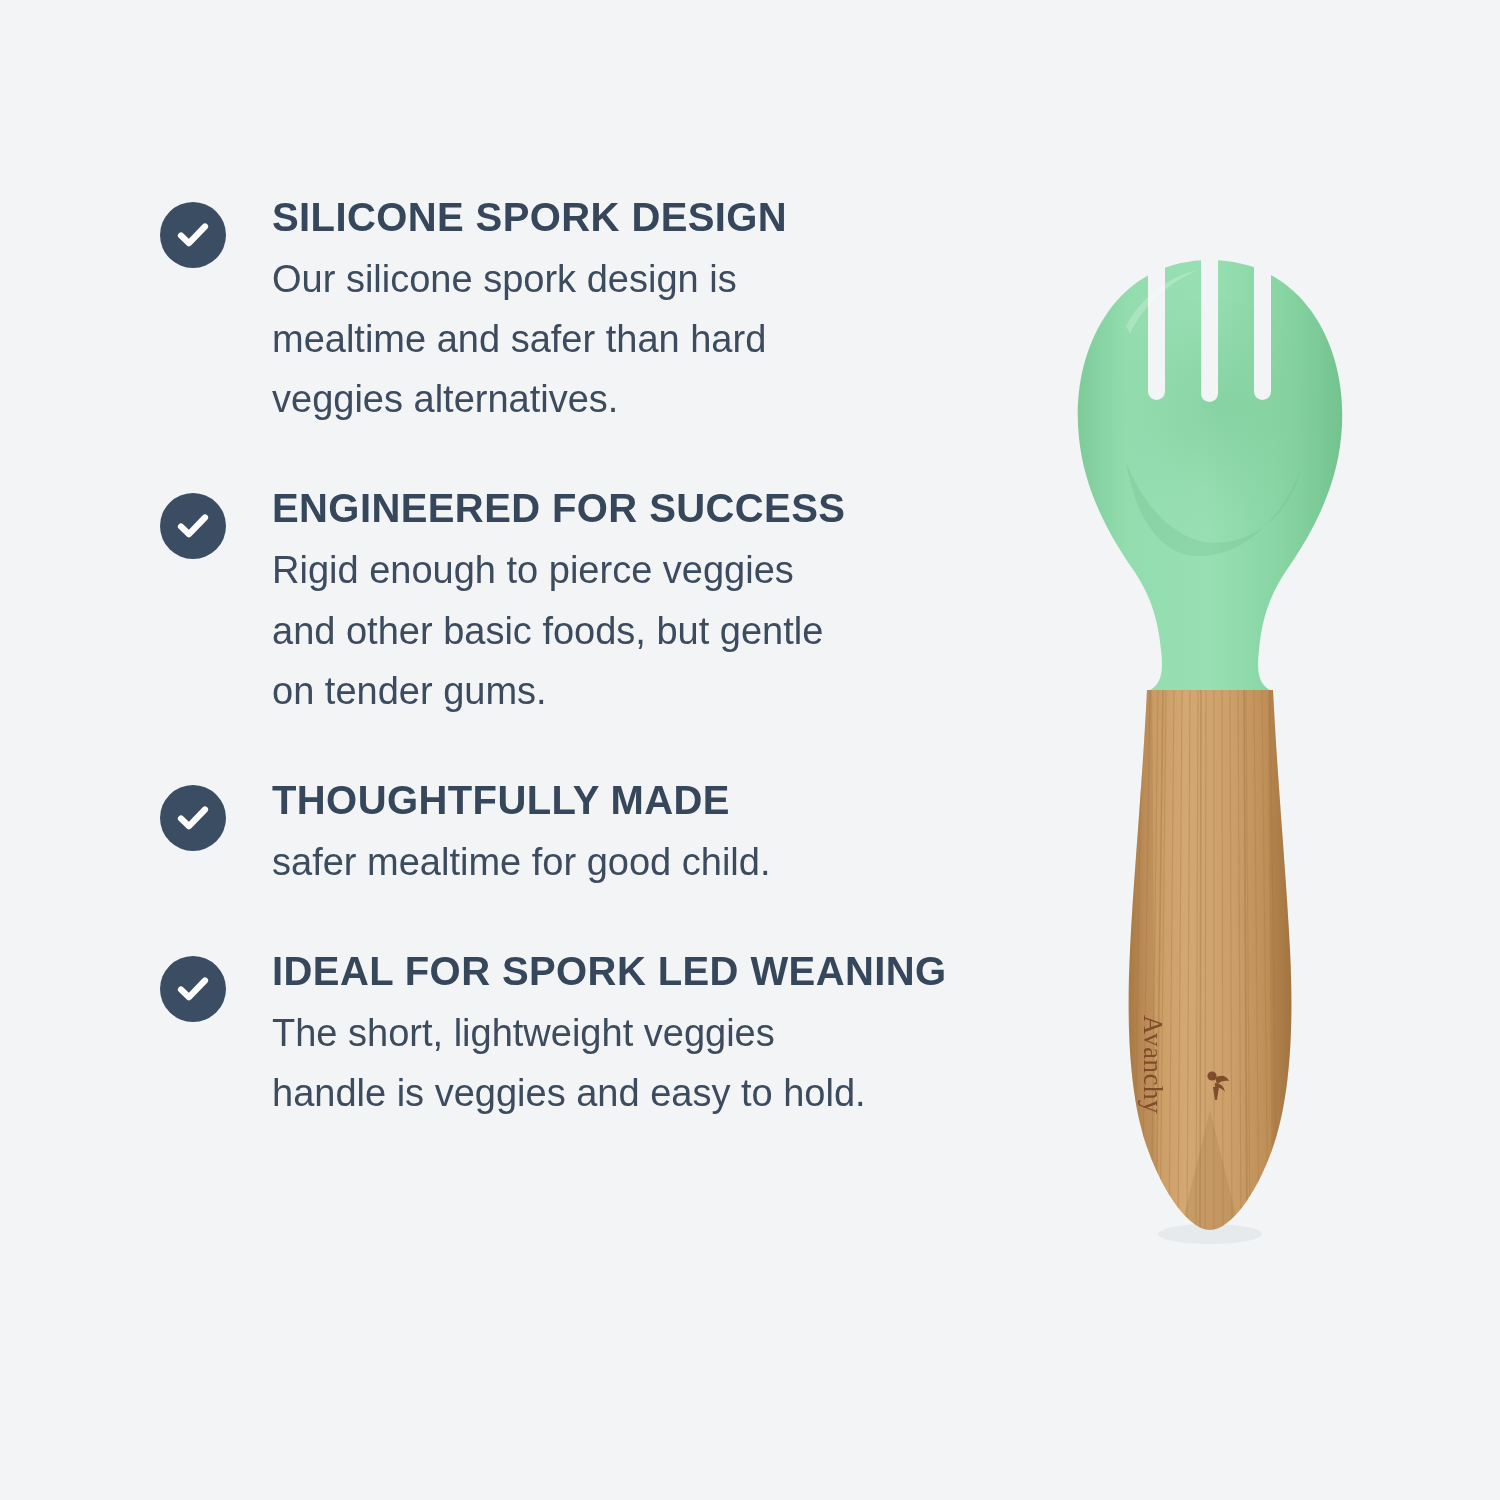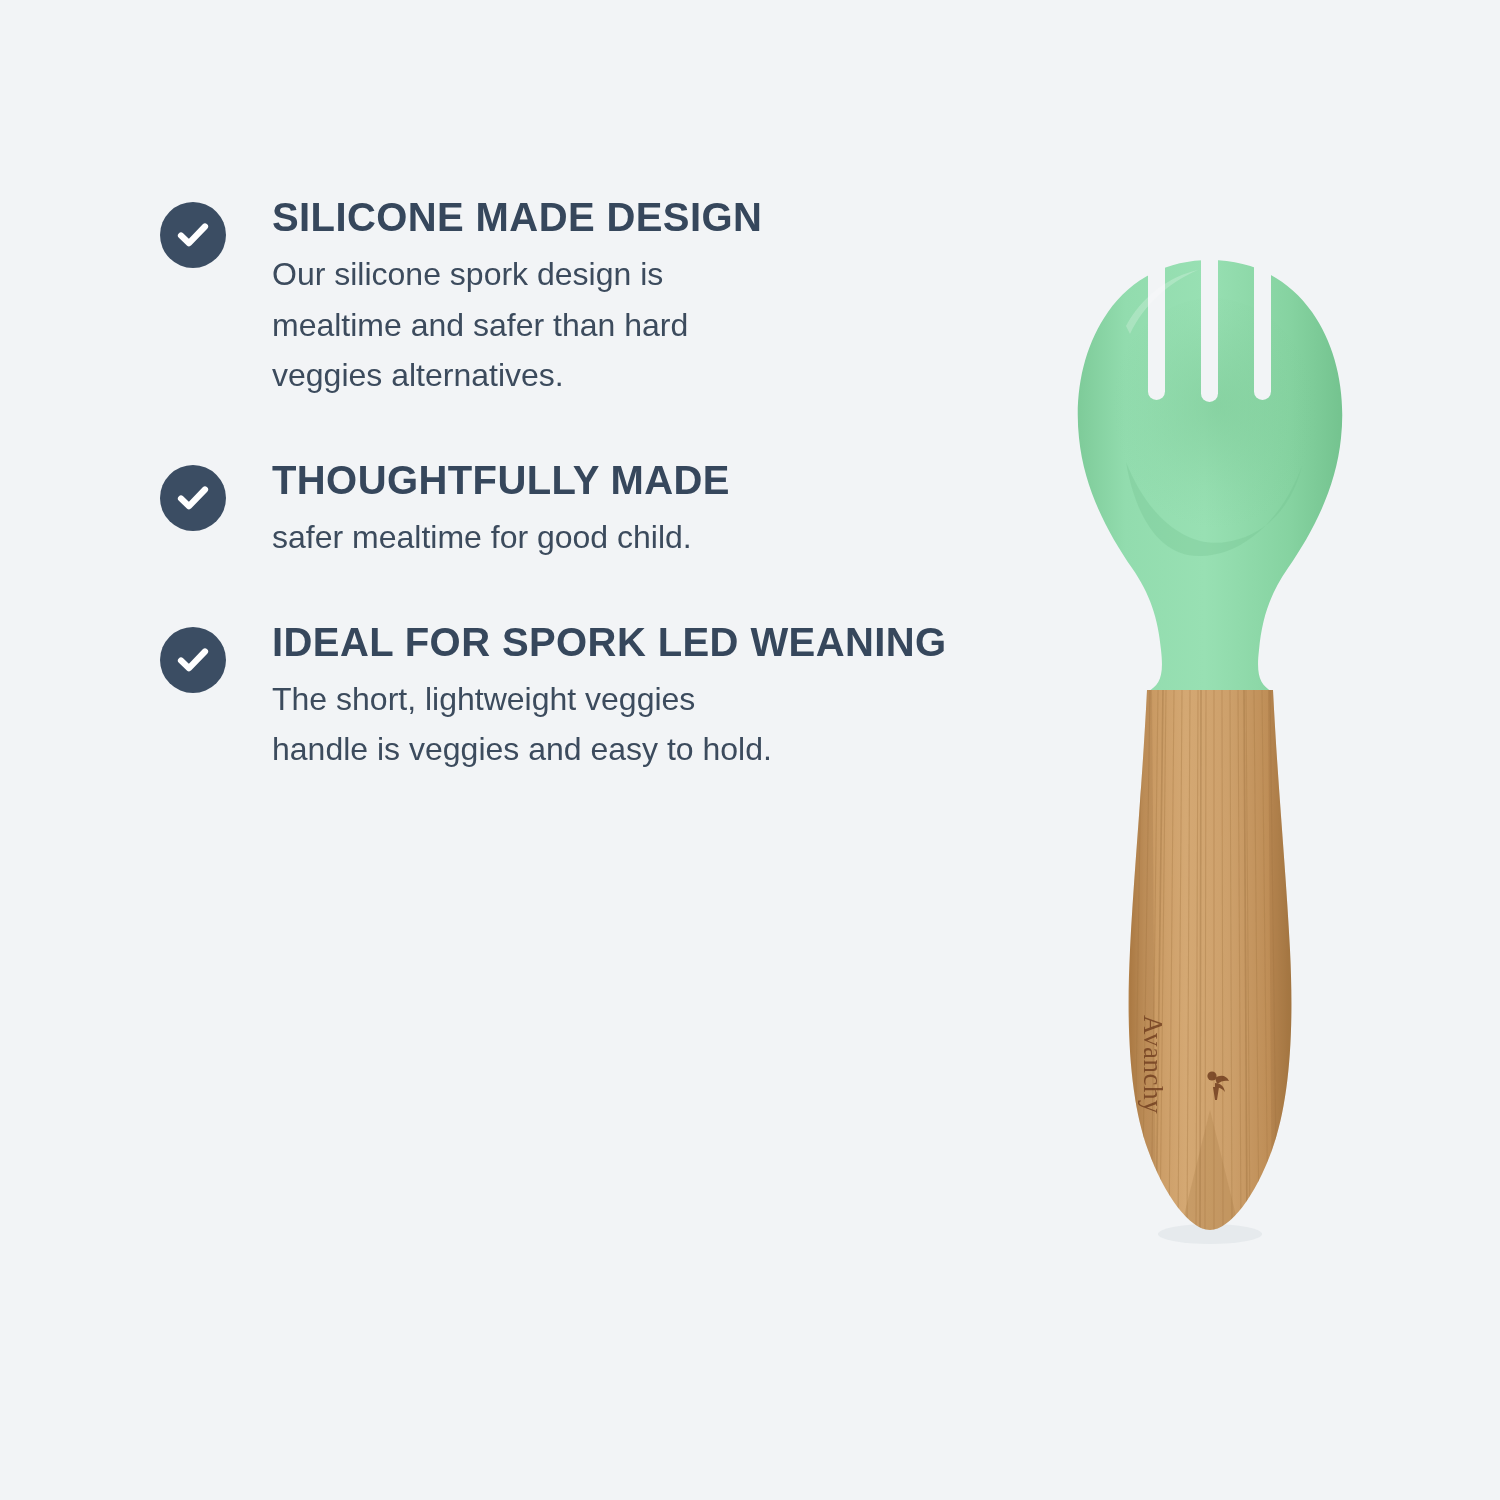--- a/index.html
+++ b/index.html
@@ -58,21 +58,21 @@
     letter-spacing: 0.4px;
     color: #36475c;
     line-height: 1.08;
     margin-bottom: 10px;
     white-space: nowrap;
   }
 
   .feature-body {
     font-family: "Liberation Sans", sans-serif;
     font-weight: 300;
-    font-size: 32px;
+    font-size: 38px;
     line-height: 1.58;
     color: #3c4b5d;
     max-width: 700px;
   }
   .feature-body span { display: block; }
 
   
   .product {
     position: absolute;
     left: 1030px;
@@ -118,28 +118,41 @@
 <div class="page">
 
   <div class="features">
 
     <div class="feature">
       <span class="check-badge">
         <svg width="36" height="36" viewBox="0 0 36 36" aria-hidden="true">
           <path d="M6 18.6 L14 26.2 L30 9.5" fill="none" stroke="#ffffff" stroke-width="6.2" stroke-linecap="round" stroke-linejoin="round"></path>
         </svg>
       </span>
-      <div class="feature-title">SILICONE MADE DESIGN</div>
+      <div class="feature-title">SILICONE SPORK DESIGN</div>
       <div class="feature-body">
         <span>Our silicone spork design is</span>
         <span>mealtime and safer than hard</span>
         <span>veggies alternatives.</span>
       </div>
     </div>
 
+    <div class="feature">
+      <span class="check-badge">
+        <svg width="36" height="36" viewBox="0 0 36 36" aria-hidden="true">
+          <path d="M6 18.6 L14 26.2 L30 9.5" fill="none" stroke="#ffffff" stroke-width="6.2" stroke-linecap="round" stroke-linejoin="round"></path>
+        </svg>
+      </span>
+      <div class="feature-title">ENGINEERED FOR SUCCESS</div>
+      <div class="feature-body">
+        <span>Rigid enough to pierce veggies</span>
+        <span>and other basic foods, but gentle</span>
+        <span>on tender gums.</span>
+      </div>
+    </div>
 
     <div class="feature">
       <span class="check-badge">
         <svg width="36" height="36" viewBox="0 0 36 36" aria-hidden="true">
           <path d="M6 18.6 L14 26.2 L30 9.5" fill="none" stroke="#ffffff" stroke-width="6.2" stroke-linecap="round" stroke-linejoin="round"></path>
         </svg>
       </span>
       <div class="feature-title">THOUGHTFULLY MADE</div>
       <div class="feature-body">
         <span>safer mealtime for good child.</span>

